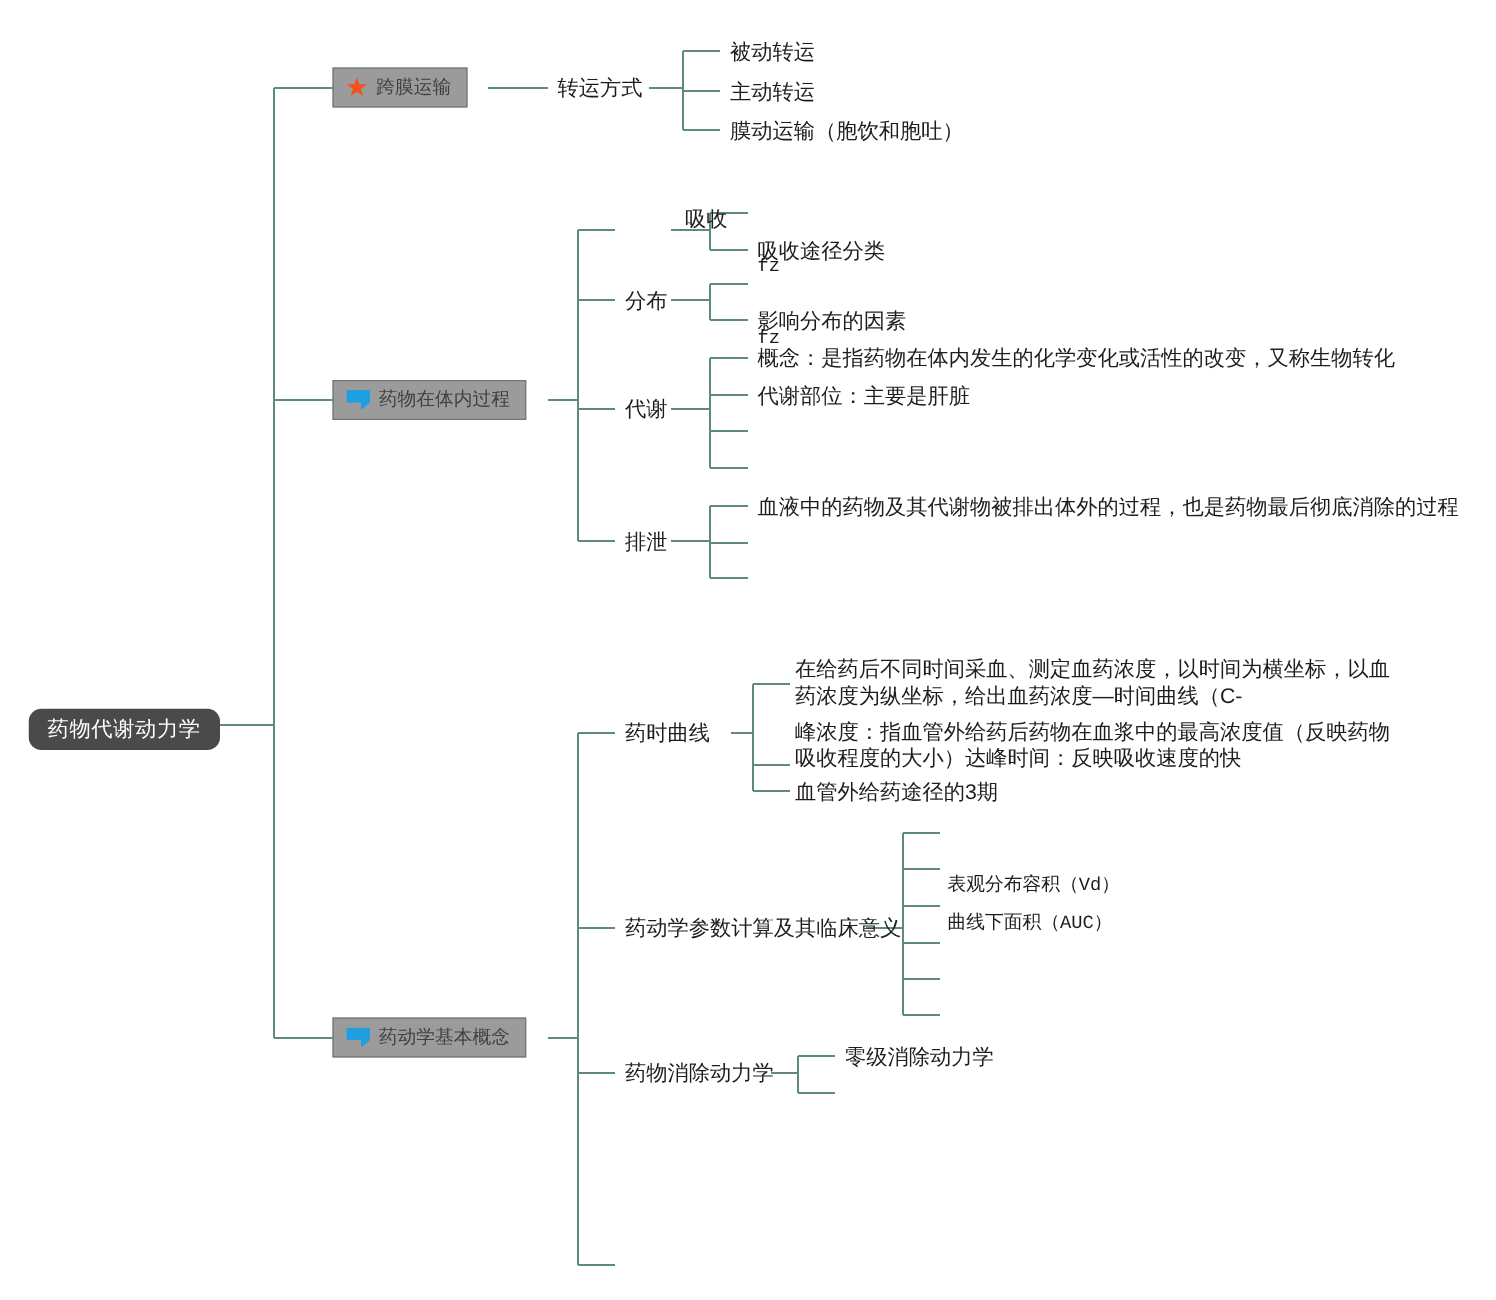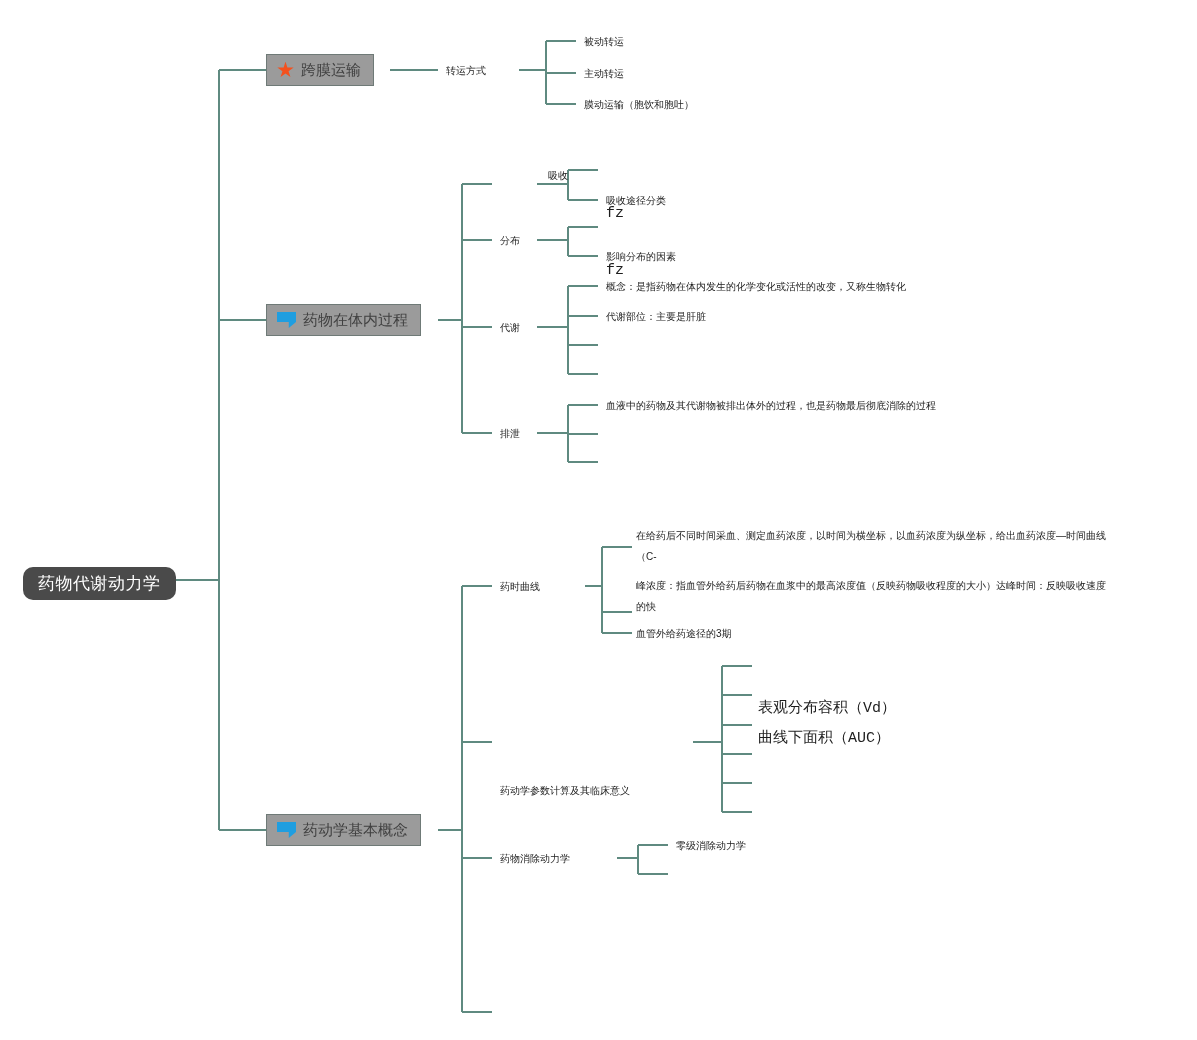--- a/index.html
+++ b/index.html
@@ -40,21 +40,21 @@
     clip-path:polygon(50% 0%,61% 35%,98% 35%,68% 57%,79% 91%,50% 70%,21% 91%,32% 57%,2% 35%,39% 35%);
   }
   .icon-flag{
     width:19px;height:16px;
     background:#1f9ee0;
     clip-path:polygon(0 0,100% 0,100% 62%,62% 100%,62% 62%,0 62%);
   }
 
   
   .text-node{
-    font-size:10px;line-height:21px;color:#1d1d1d;
+    font-size:17px;line-height:21px;color:#1d1d1d;
   }
   .text-node.serif{font-family:Liberation Mono, monospace;font-size:15px;margin-top:43px;}
   .text-node.wrap{white-space:normal;}
 </style>
 </head>
 <body>
 
 <div id="canvas">
 
   <svg class="links" viewBox="0 0 1197 1040" xmlns="http://www.w3.org/2000/svg">
@@ -175,21 +175,21 @@
   <div class="node branch-node" style="left:266px;top:814px;">
     <span class="icon icon-flag"></span>
     <span>药动学基本概念</span>
   </div>
 
   <div class="node text-node" style="left:500px;top:576px;">药时曲线</div>
   <div class="node text-node wrap" style="left:636px;top:525px;width:478px;">在给药后不同时间采血、测定血药浓度，以时间为横坐标，以血药浓度为纵坐标，给出血药浓度—时间曲线（C-</div>
   <div class="node text-node wrap" style="left:636px;top:575px;width:478px;">峰浓度：指血管外给药后药物在血浆中的最高浓度值（反映药物吸收程度的大小）达峰时间：反映吸收速度的快</div>
   <div class="node text-node" style="left:636px;top:623px;">血管外给药途径的3期</div>
 
-  <div class="node text-node" style="left:500px;top:732px;margin-top:48px;">药动学参数计算及其临床意义</div>
+  <div class="node text-node" style="left:500px;top:732px;">药动学参数计算及其临床意义</div>
   <div class="node text-node serif" style="left:758px;top:655px;">表观分布容积（Vd）</div>
   <div class="node text-node serif" style="left:758px;top:685px;">曲线下面积（AUC）</div>
   <div class="node text-node" style="left:758px;top:715px;"></div>
   <div class="node text-node" style="left:758px;top:744px;"></div>
   <div class="node text-node" style="left:758px;top:773px;"></div>
   <div class="node text-node" style="left:758px;top:802px;"></div>
   <div class="node text-node" style="left:758px;top:831px;"></div>
 
   <div class="node text-node" style="left:500px;top:848px;">药物消除动力学</div>
   <div class="node text-node" style="left:676px;top:835px;">零级消除动力学</div>

